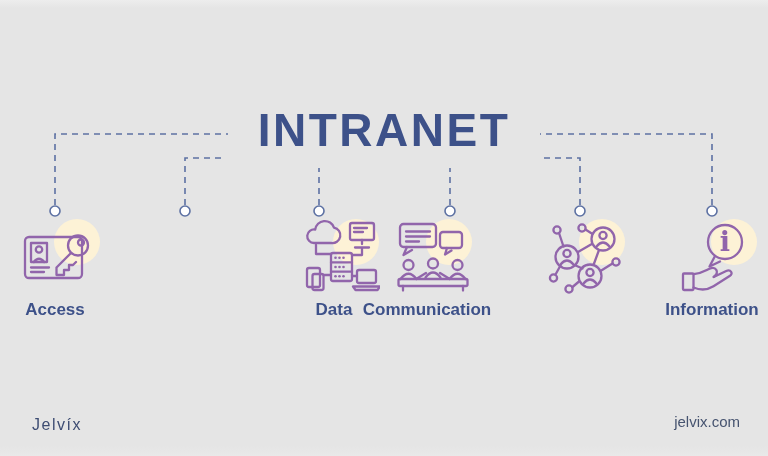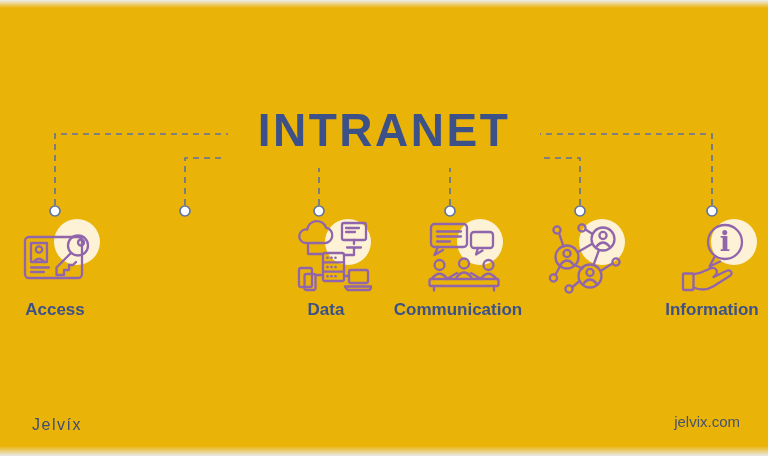--- a/index.html
+++ b/index.html
@@ -1,17 +1,17 @@
 <!DOCTYPE html>
 <html><head>
 <meta charset="utf-8">
 <style>
   html,body{margin:0;padding:0;background:#fff;}
   .canvas{
-    position:relative;width:768px;height:456px;background:#eab308;
+    position:relative;width:768px;height:456px;background:#e5e5e5;
     font-family:"Liberation Sans",sans-serif;overflow:hidden;
   }
   .edge-top{position:absolute;left:0;top:0;width:768px;height:8px;
     background:linear-gradient(#ededed,rgba(255,255,255,0));pointer-events:none;}
   .edge-bottom{position:absolute;left:0;bottom:0;width:768px;height:10px;
     background:linear-gradient(rgba(255,255,255,0),#e9e9e9);pointer-events:none;}
   .title{
     position:absolute;top:103px;left:0;width:768px;text-align:center;
     font-size:46px;font-weight:800;letter-spacing:2.5px;color:#3d5189;margin:0;
   }
@@ -72,21 +72,21 @@
         <path d="M10 55 h13"></path>
         <circle cx="57" cy="28.5" r="10"></circle>
         <circle cx="60" cy="25.5" r="3"></circle>
         <path d="M50 36 L35.5 50.5 l0 7.5 7.5 0 0 -5 5 0 0 -5 4 0 3 -3"></path>
       </svg>
     </div>
     <div class="label">Access</div>
   </div>
 
 
-  <div class="item" style="left:260px">
+  <div class="item" style="left:268px">
     <div class="iconwrap">
       <div class="halo"></div>
       <svg class="icon" width="80" height="80" viewBox="0 0 80 80">
         <path d="M31 26 H14 a6.8 6.8 0 1 1 1.2 -13.5 A9.7 9.7 0 0 1 34 10.6 6.4 6.4 0 0 1 31 26 z"></path>
         <rect x="50" y="6" width="24" height="17" rx="2"></rect>
         <path d="M54 11 h13"></path>
           <path d="M54 15 h9"></path>
         <path d="M62 23 v4"></path>
           <path d="M55 30.5 h14"></path>
         <rect x="31" y="36" width="21" height="28" rx="2"></rect>
@@ -107,21 +107,21 @@
         <path d="M53 69.5 h27 l-2.5 3.5 h-22 z"></path>
         <path d="M16 28 v9 h15"></path>
         <path d="M62 31 v7 h-10"></path>
         <path d="M31 58 h-7"></path>
         <path d="M52 59 h5"></path>
       </svg>
     </div>
     <div class="label">Data</div>
   </div>
 
-  <div class="item" style="left:392px">
+  <div class="item" style="left:361px">
     <div class="iconwrap">
       <div class="halo"></div>
       <svg class="icon" width="80" height="80" viewBox="0 0 80 80">
         <rect x="7" y="7" width="36" height="23" rx="3.5"></rect>
         <path d="M14 30 l-3.5 8 8.5 -5"></path>
         <path d="M13 14.5 h24"></path>
           <path d="M13 19.5 h24"></path>
           <path d="M13 24.5 h13"></path>
         <rect x="47" y="15" width="22" height="16" rx="3"></rect>
         <path d="M54 31 l-2 6.5 6.5 -4"></path>

